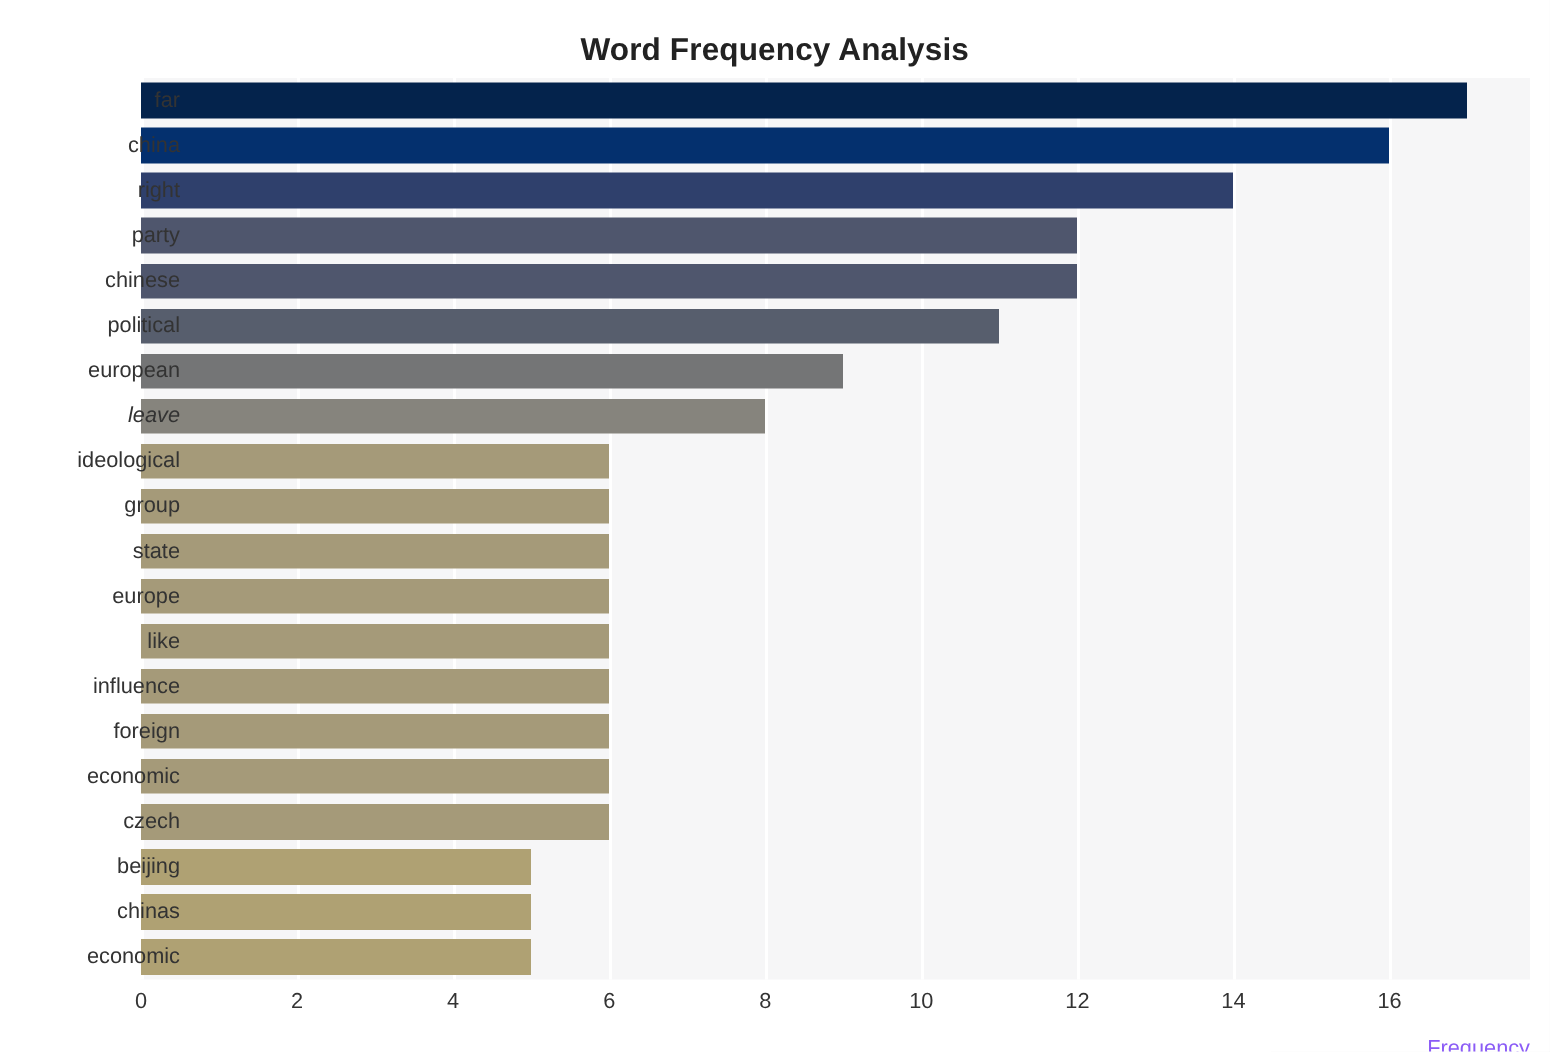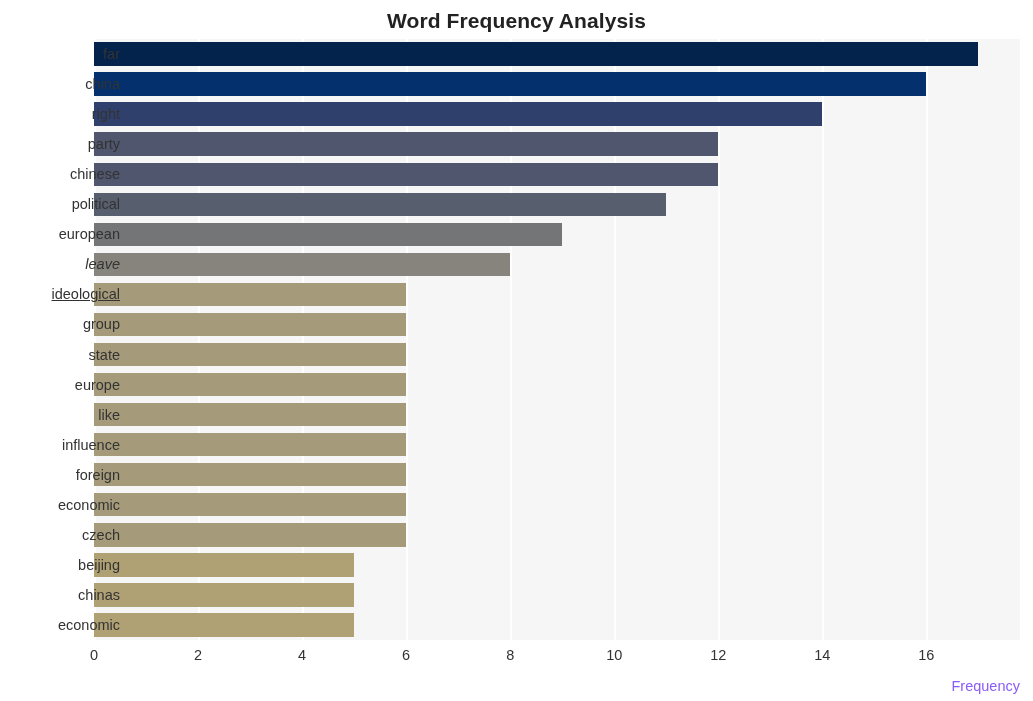--- a/index.html
+++ b/index.html
@@ -10,21 +10,21 @@
   body {
     width: 1033px;
     height: 701px;
     font-family: "Liberation Sans", sans-serif;
     position: relative;
     overflow: hidden;
   }
 
   #chart-figure {
     position: absolute;
-    left: 0; top: 3px;
+    left: 0; top: 16px;
     width: 1033px;
     height: 567px;
     background: #ffffff;
   }
 
   #chart-title {
     position: absolute;
     left: 0;
     top: 6px;
     width: 1033px;
@@ -206,21 +206,21 @@
 
   <div id="y-axis-labels">
       <div class="y-tick-label" style="top: 8.025px;">far</div>
       <div class="y-tick-label" style="top: 38.075px;">china</div>
       <div class="y-tick-label" style="top: 68.125px;">right</div>
       <div class="y-tick-label" style="top: 98.175px;">party</div>
       <div class="y-tick-label" style="top: 128.225px;">chinese</div>
       <div class="y-tick-label" style="top: 158.275px;">political</div>
       <div class="y-tick-label" style="top: 188.325px;">european</div>
       <div class="y-tick-label" style="top: 218.375px; font-style: italic;">leave</div>
-      <div class="y-tick-label" style="top: 248.425px; text-decoration: underline;">ideological</div>
+      <div class="y-tick-label" style="top: 248.425px;">ideological</div>
       <div class="y-tick-label" style="top: 278.475px;">group</div>
       <div class="y-tick-label" style="top: 308.525px;">state</div>
       <div class="y-tick-label" style="top: 338.575px; margin-left: 16px;">europe</div>
       <div class="y-tick-label" style="top: 368.625px;">like</div>
       <div class="y-tick-label" style="top: 398.675px;">influence</div>
       <div class="y-tick-label" style="top: 428.725px;">foreign</div>
       <div class="y-tick-label" style="top: 458.775px;">economic</div>
       <div class="y-tick-label" style="top: 488.825px;">czech</div>
       <div class="y-tick-label" style="top: 518.875px;">beijing</div>
       <div class="y-tick-label" style="top: 548.925px;">chinas</div>

